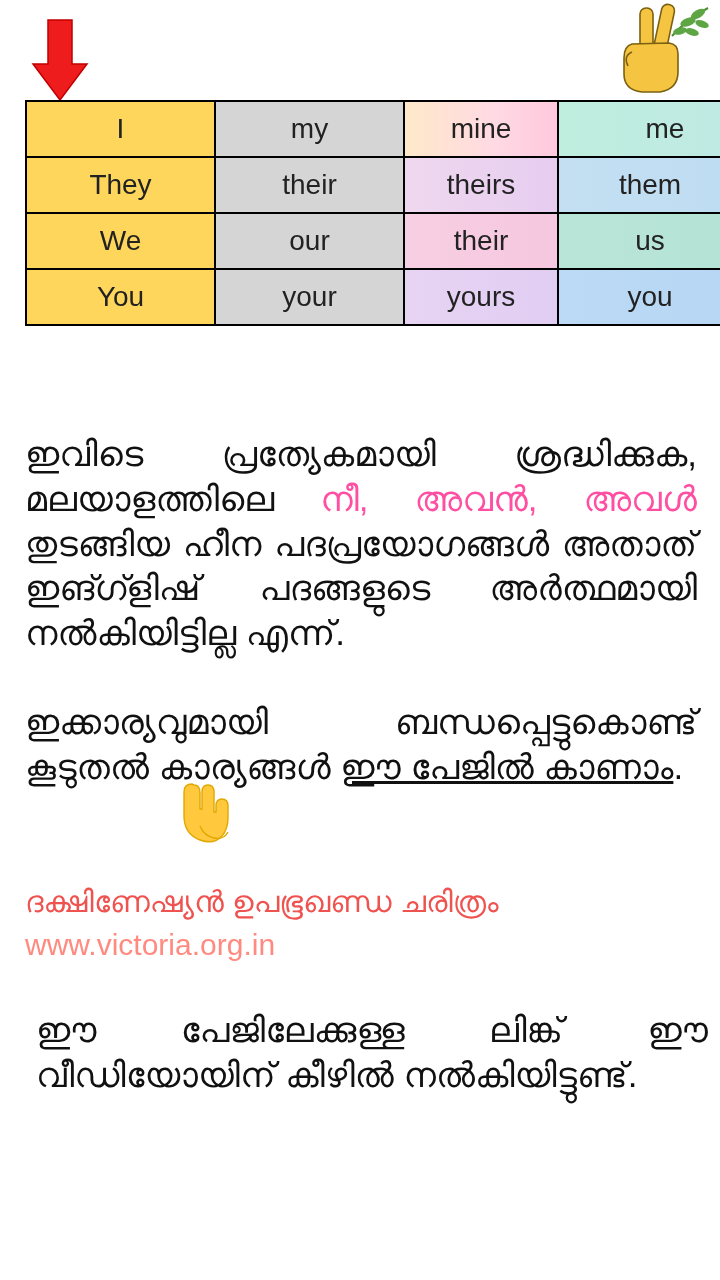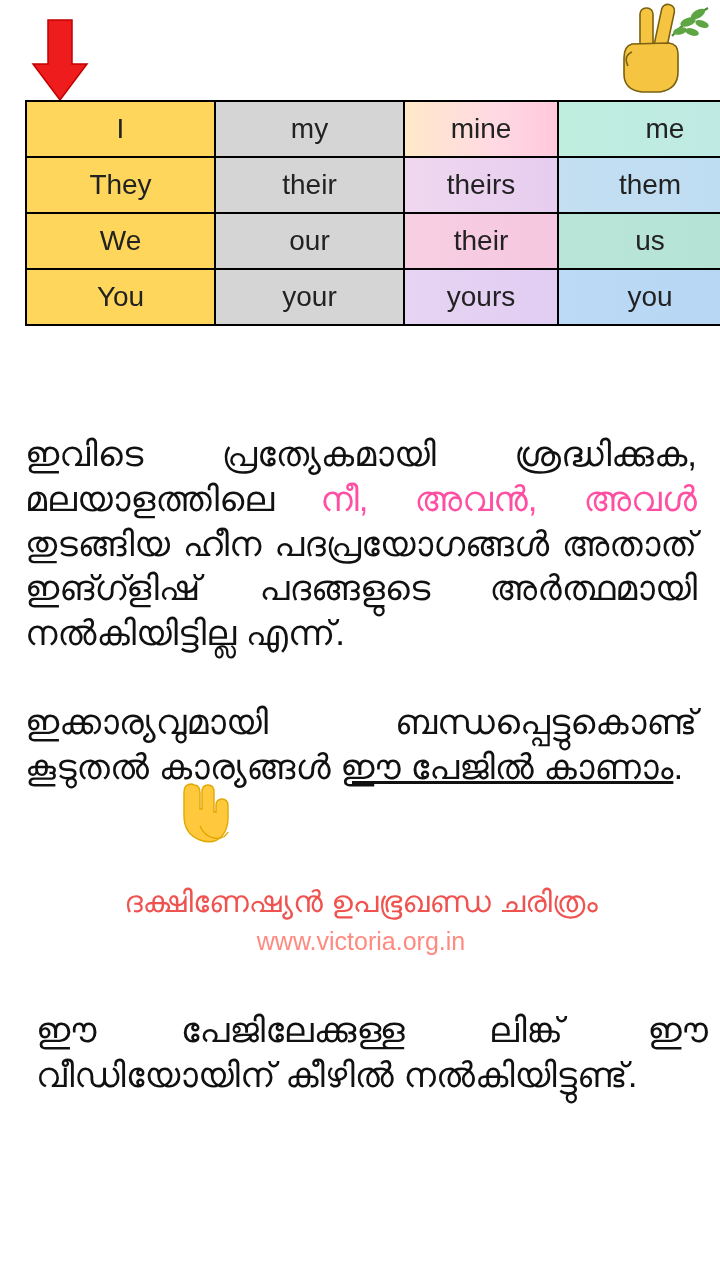--- a/index.html
+++ b/index.html
@@ -85,29 +85,28 @@
 
   .pink { color: #ff4fa3; }
   .underline { text-decoration: underline; }
 
   #credit-block {
     position: absolute;
     left: 25px;
     top: 882px;
     width: 672px;
     font-family: "Liberation Sans", sans-serif;
-    text-align: center;
   }
   #credit-title {
     font-size: 30px;
     color: #ef5350;
     line-height: 1.3;
   }
   #credit-url {
-    font-size: 25px;
+    font-size: 30px;
     color: #ff8a80;
     line-height: 1.35;
     margin-top: 4px;
   }
 
   #para-3 {
     position: absolute;
     left: 36px;
     top: 1008px;
     width: 672px;

